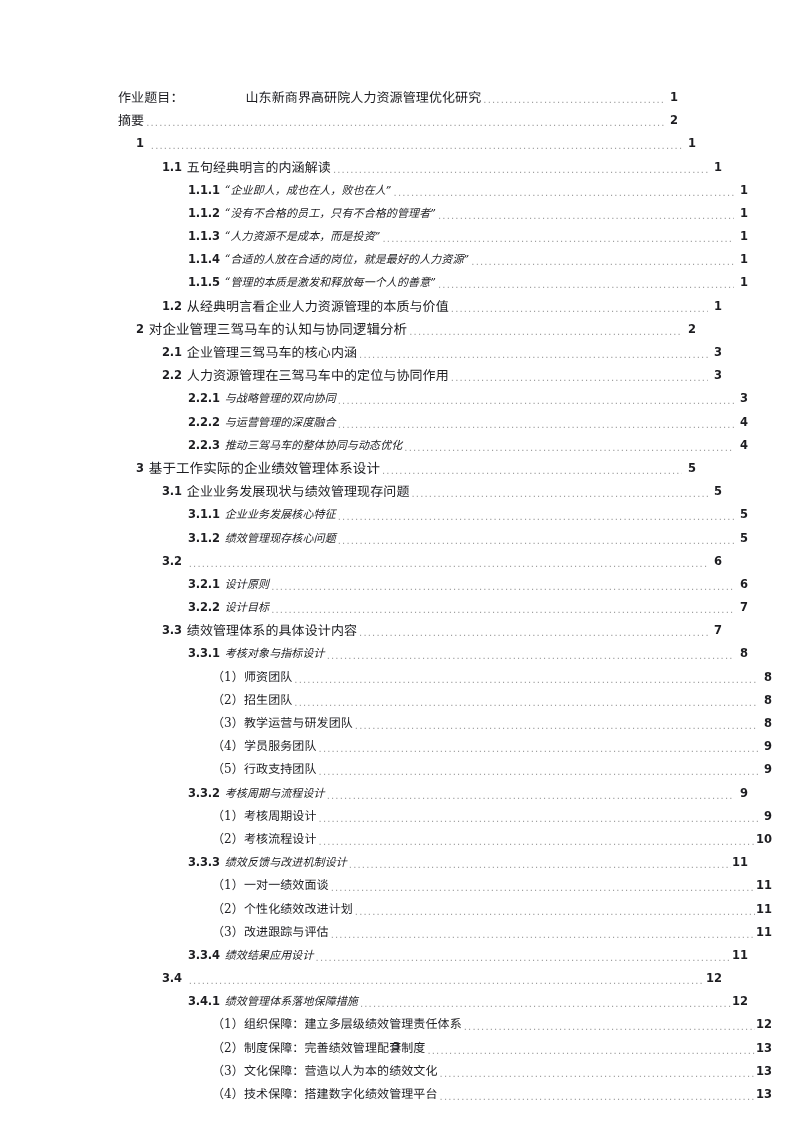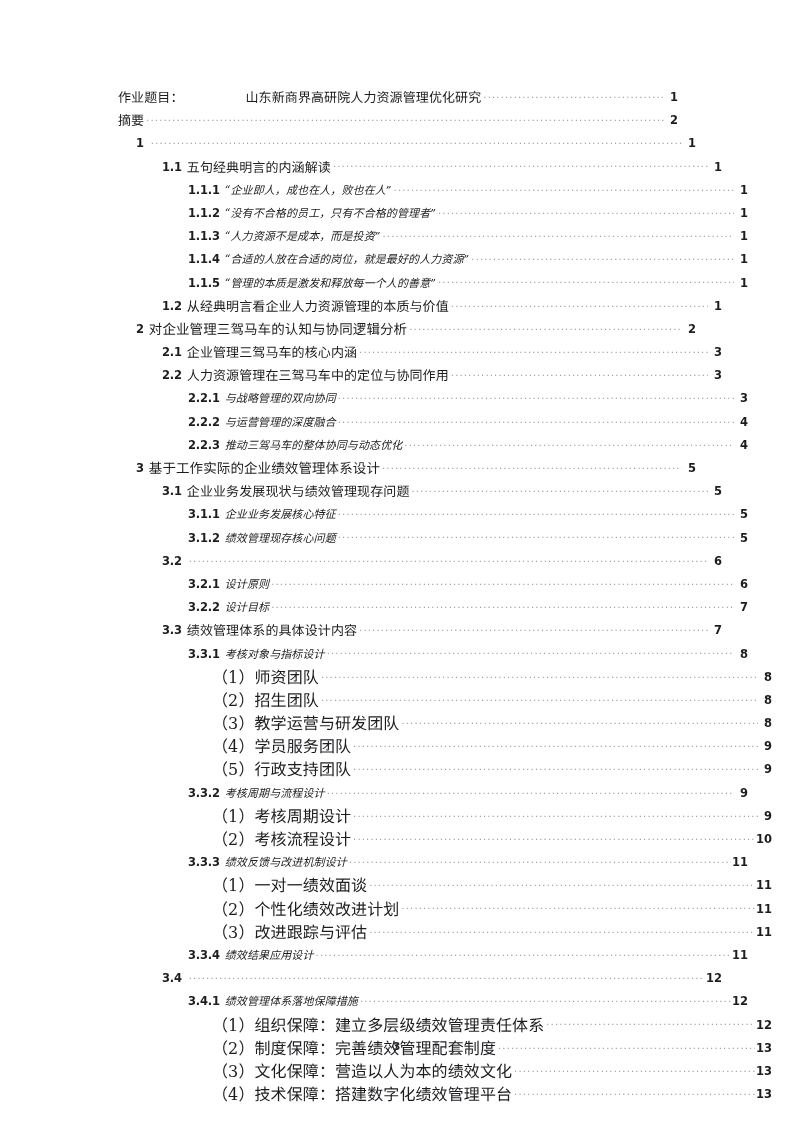--- a/index.html
+++ b/index.html
@@ -20,21 +20,21 @@
     box-sizing: border-box;
   }
   #toc {
     position: absolute;
     left: 118px;
     top: 86px;
     width: 560px;
   }
   .toc-row {
     display: flex;
-    align-items: center;
+    align-items: flex-end;
     width: 100%;
     height: 23.2px;
     line-height: 23.2px;
     white-space: nowrap;
     color: #1d1d21;
   }
   .toc-label {
     flex: 0 0 auto;
     font-size: 13px;
     letter-spacing: 0.1px;
@@ -85,21 +85,21 @@
   
   .title-row .toc-label { font-size: 13px; }
   .title-gap {
     flex: 0 0 auto;
     width: 62px;
   }
 
   .heading-1 .toc-label { font-size: 13.5px; }
   .heading-2 .toc-label { font-size: 13px; }
   .heading-3 .toc-label { font-size: 11px; font-style: italic; }
-  .heading-4 .toc-label { font-size: 16px; }
+  .heading-4 .toc-label { font-size: 12px; }
 
   #page-footer {
     position: absolute;
     left: 0;
     top: 1040px;
     width: 793px;
     text-align: center;
     font-family: "DejaVu Sans", "Liberation Sans", sans-serif;
     font-size: 11px;
     font-weight: bold;

